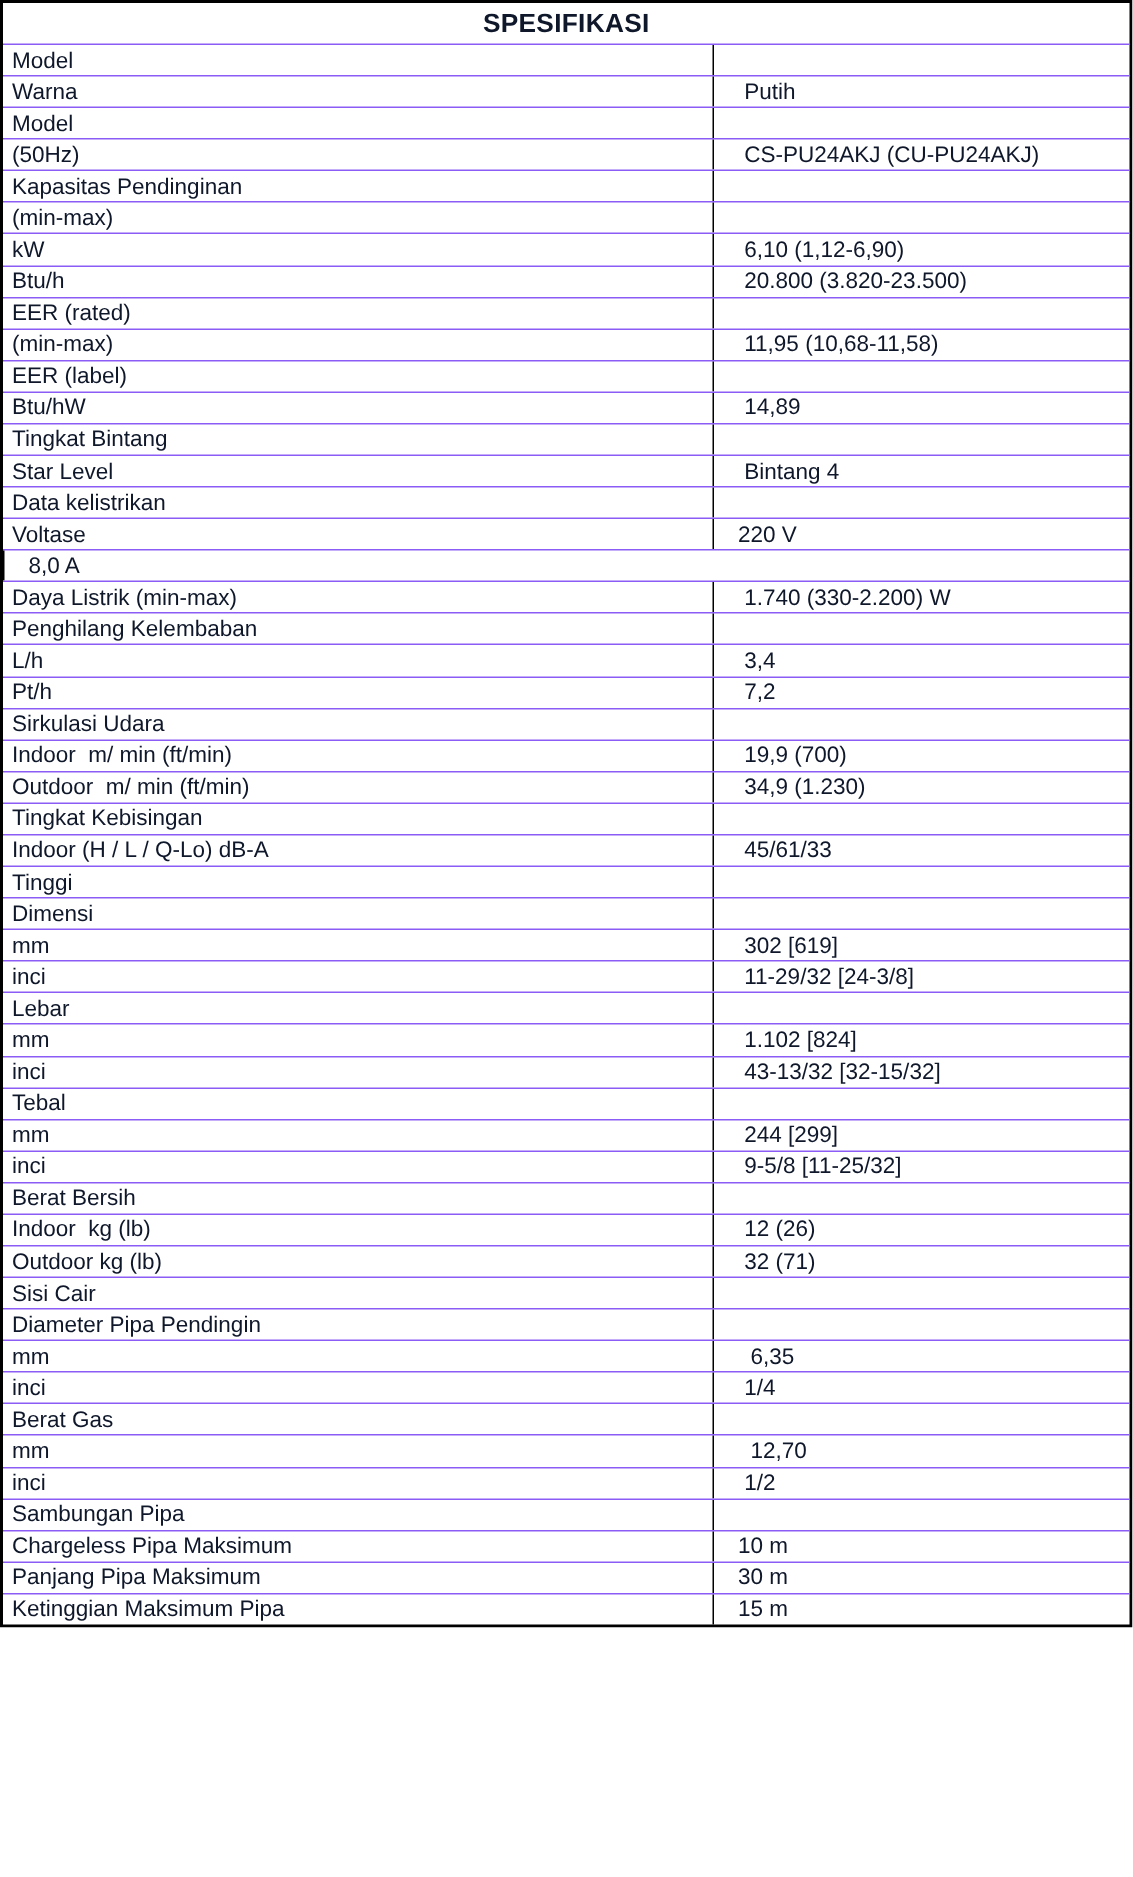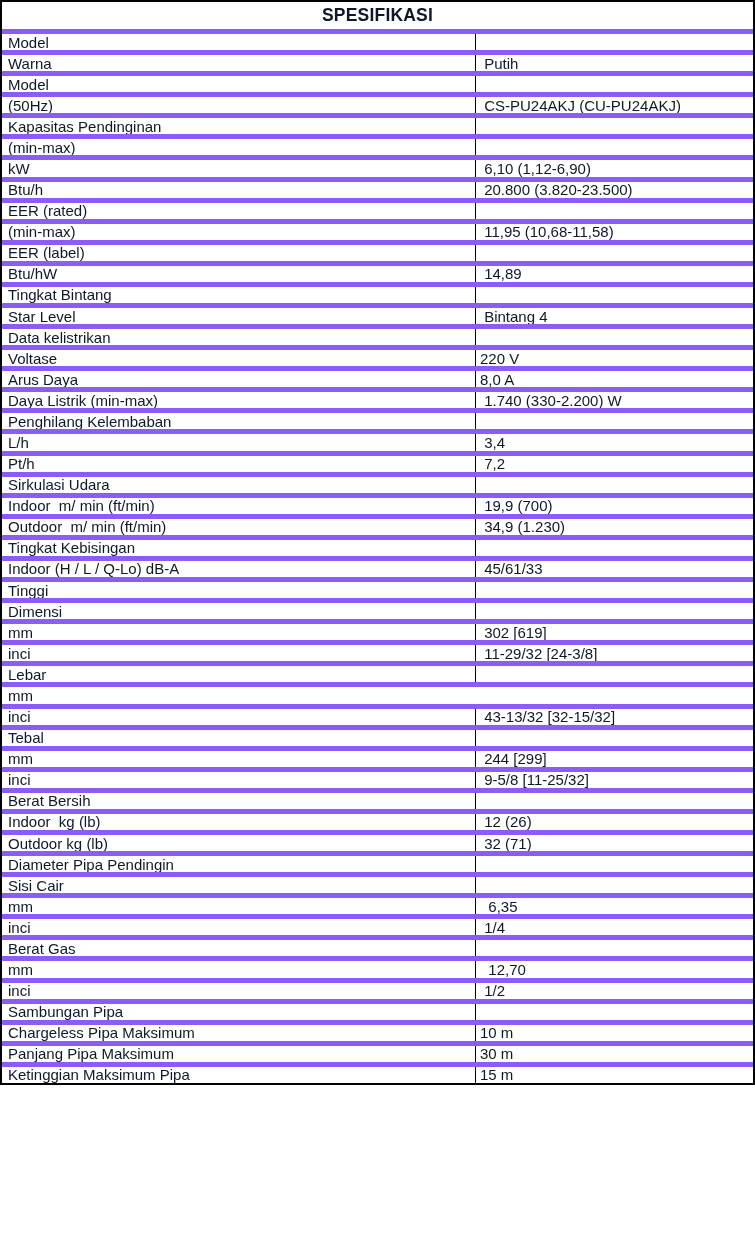--- a/index.html
+++ b/index.html
@@ -28,40 +28,40 @@
     letter-spacing: 0.2px;
   }
   .rows {
     flex: 1 1 auto;
     display: flex;
     flex-direction: column;
   }
   .row {
     flex: 1 1 0;
     display: flex;
-    border-top: 5px solid #8b5cf6;
+    border-top: 1px solid #8b5cf6;
     min-height: 0;
   }
   .cell {
     box-sizing: border-box;
     display: flex;
     align-items: center;
     font-size: 15px;
     white-space: pre;
     overflow: hidden;
     line-height: 1;
   }
   .cell.label {
     width: 473px;
     padding-left: 6px;
   }
   .cell.value {
     flex: 1 1 auto;
     border-left: 1px solid #000000;
-    padding-left: 4px;
+    padding-left: 16px;
   }
 </style>
 </head>
 <body>
 
 <div id="spec-sheet">
   <div class="title-row">SPESIFIKASI</div>
   <div class="rows">
       <div class="row">
         <div class="cell label">Model</div>
@@ -121,21 +121,20 @@
       </div>
       <div class="row">
         <div class="cell label">Data kelistrikan</div>
         <div class="cell value"></div>
       </div>
       <div class="row">
         <div class="cell label">Voltase</div>
         <div class="cell value">220 V</div>
       </div>
       <div class="row">
-        <div class="cell label">Arus Daya</div>
         <div class="cell value">8,0 A</div>
       </div>
       <div class="row">
         <div class="cell label">Daya Listrik (min-max)</div>
         <div class="cell value"> 1.740 (330-2.200) W</div>
       </div>
       <div class="row">
         <div class="cell label">Penghilang Kelembaban</div>
         <div class="cell value"></div>
       </div>
@@ -182,20 +181,21 @@
       <div class="row">
         <div class="cell label">inci</div>
         <div class="cell value"> 11-29/32 [24-3/8]</div>
       </div>
       <div class="row">
         <div class="cell label">Lebar</div>
         <div class="cell value"></div>
       </div>
       <div class="row">
         <div class="cell label">mm</div>
+        <div class="cell value"> 1.102 [824]</div>
       </div>
       <div class="row">
         <div class="cell label">inci</div>
         <div class="cell value"> 43-13/32 [32-15/32]</div>
       </div>
       <div class="row">
         <div class="cell label">Tebal</div>
         <div class="cell value"></div>
       </div>
       <div class="row">
@@ -212,25 +212,25 @@
       </div>
       <div class="row">
         <div class="cell label">Indoor  kg (lb)</div>
         <div class="cell value"> 12 (26)</div>
       </div>
       <div class="row">
         <div class="cell label">Outdoor kg (lb)</div>
         <div class="cell value"> 32 (71)</div>
       </div>
       <div class="row">
+        <div class="cell label">Sisi Cair</div>
+        <div class="cell value"></div>
+      </div>
+      <div class="row">
         <div class="cell label">Diameter Pipa Pendingin</div>
-        <div class="cell value"></div>
-      </div>
-      <div class="row">
-        <div class="cell label">Sisi Cair</div>
         <div class="cell value"></div>
       </div>
       <div class="row">
         <div class="cell label">mm</div>
         <div class="cell value">  6,35</div>
       </div>
       <div class="row">
         <div class="cell label">inci</div>
         <div class="cell value"> 1/4</div>
       </div>

